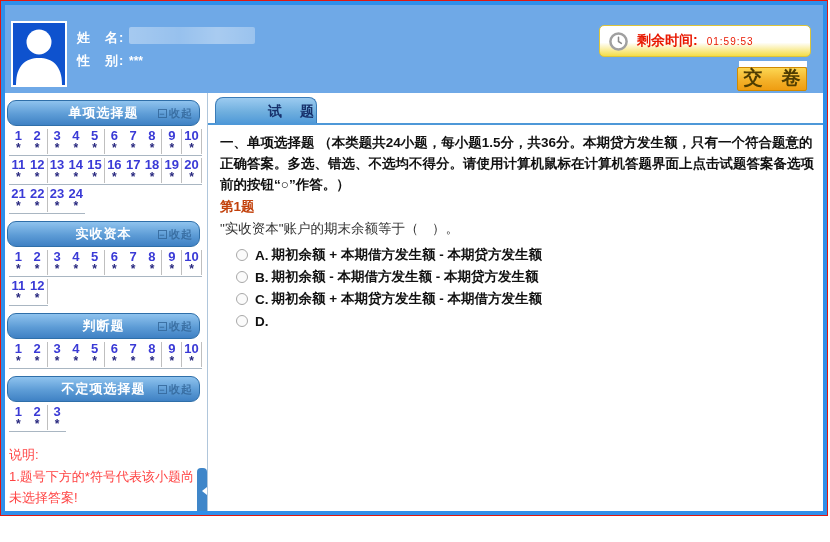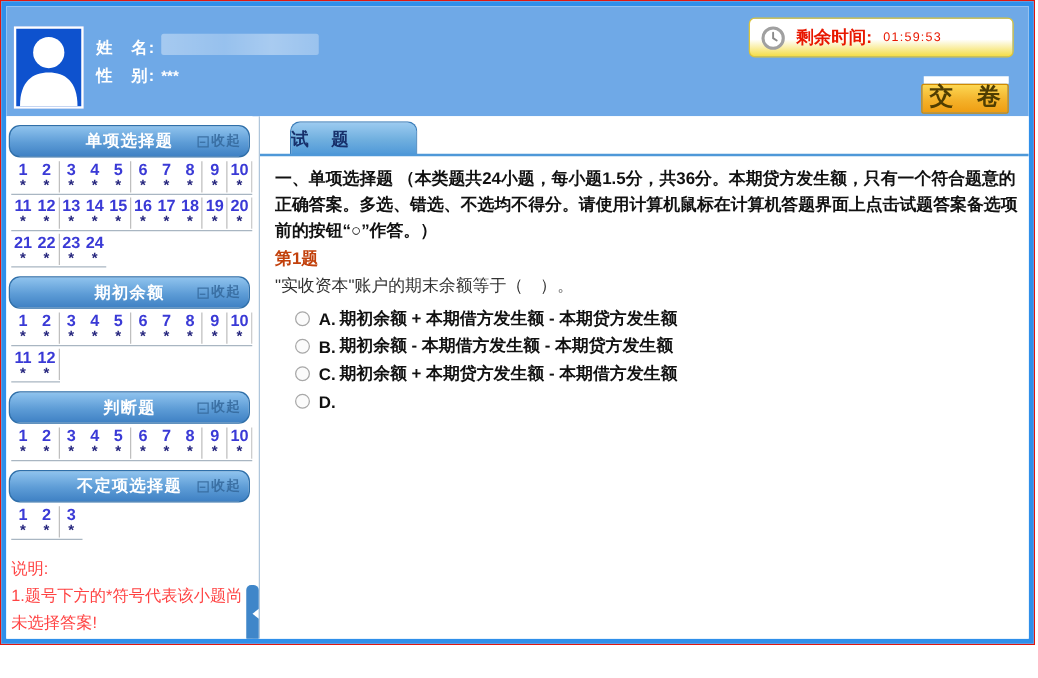--- a/index.html
+++ b/index.html
@@ -11,21 +11,21 @@
   .header{position:absolute;left:0;top:0;right:0;height:88px;background:#6fa9e7;}
   .photo{position:absolute;left:6px;top:16px;width:52px;height:62px;background:#0e52ce;border:2px solid #ffffff;}
   .photo svg{display:block;width:100%;height:100%;}
   .id-label{position:absolute;left:72px;color:#ffffff;font-weight:bold;font-size:13px;letter-spacing:1px;}
   .lbl-name{top:24px;}
   .lbl-gender{top:47px;}
   .name-blur{position:absolute;left:124px;top:22px;width:126px;height:17px;border-radius:2px;
     background:linear-gradient(90deg,rgba(255,255,255,.38) 0%,rgba(255,255,255,.28) 40%,rgba(255,255,255,.40) 70%,rgba(255,255,255,.30) 100%);}
   .gender-val{position:absolute;left:124px;top:49px;color:#ffffff;font-weight:bold;font-size:12px;}
 
-  .timer{position:absolute;right:12px;top:9px;width:212px;height:32px;border:1px solid #dcc43a;border-radius:5px;
+  .timer{position:absolute;right:12px;top:20px;width:212px;height:32px;border:1px solid #dcc43a;border-radius:5px;
     background:linear-gradient(180deg,#ffffff 0%,#ffffff 55%,#f4dd47 100%);
     display:flex;align-items:center;padding-left:8px;box-sizing:border-box;}
   .timer svg{width:21px;height:21px;margin-right:8px;}
   .timer-label{color:#e81800;font-weight:bold;font-size:14px;margin-right:9px;}
   .timer-value{color:#e81800;font-weight:normal;font-size:10px;letter-spacing:1px;}
 
   .submit-strip{position:absolute;right:16px;top:56px;width:68px;height:6px;background:#ffffff;}
   .submit-btn{position:absolute;right:16px;top:62px;width:68px;height:22px;border:1px solid #d18a00;border-radius:2px;
     background:linear-gradient(180deg,#fcd753 0%,#f4b22a 55%,#ef9d12 100%);
     color:#4f3d02;font-weight:bold;font-size:19px;text-align:center;line-height:20px;cursor:pointer;}
@@ -43,23 +43,23 @@
   .qrow{display:flex;width:max-content;border-bottom:1px solid #a9b6c2;margin-bottom:2px;padding-bottom:1px;}
   .qcell{width:18.8px;display:flex;flex-direction:column;align-items:center;cursor:pointer;}
   .qcell.sep{border-right:1px solid #bfbfbf;}
   .qnum{color:#3a3ad6;font-weight:600;font-size:13px;line-height:14px;}
   .qmark{color:#26267e;font-weight:bold;font-size:12px;line-height:10px;height:11px;}
   .notes{margin:12px 0 0 2px;color:#ff4343;font-size:13px;line-height:21px;width:186px;}
   .note-line{margin:0 0 1px 0;}
 
   
   .main{position:absolute;left:202px;top:88px;right:0;bottom:0;background:#ffffff;border-left:1px solid #b0c6db;}
-  .tab{position:absolute;left:24px;top:4px;width:100px;height:26px;border:1px solid #3a7cb8;border-bottom:none;border-radius:8px 8px 0 0;
+  .tab{position:absolute;left:7px;top:4px;width:100px;height:26px;border:1px solid #3a7cb8;border-bottom:none;border-radius:8px 8px 0 0;
     background:linear-gradient(180deg,#9ccbf0 0%,#6eaede 55%,#4e98d8 100%);
-    color:#17306b;font-weight:bold;font-size:14px;text-align:left;line-height:26px;letter-spacing:2px;cursor:pointer;}
+    color:#17306b;font-weight:bold;font-size:14px;text-align:right;line-height:26px;letter-spacing:2px;cursor:pointer;}
   .tabline{position:absolute;left:0;top:30px;right:0;height:2px;background:#4e98d8;}
   .content{position:absolute;left:0;top:32px;right:0;bottom:0;padding:7px 8px 0 12px;overflow:hidden;}
   .intro{color:#111111;font-weight:bold;font-size:13.5px;line-height:21px;margin:0;}
   .qno{color:#c2410c;font-weight:bold;font-size:13.5px;line-height:21px;margin:1px 0 0 0;}
   .qtext{color:#333333;font-size:13.5px;line-height:22px;margin:1px 0 4px 0;}
   .opt{display:flex;align-items:center;padding-left:16px;height:22px;}
   .radio{width:10px;height:10px;border:1px solid #a8a8a8;border-radius:50%;background:#fbfbfb;margin-right:7px;flex:0 0 auto;cursor:pointer;}
   .opt-label{color:#111111;font-weight:bold;font-size:13.5px;margin-right:3px;}
   .opt-text{color:#111111;font-weight:bold;font-size:13.5px;}
 
@@ -209,21 +209,21 @@
               <div class="qcell">
                 <span class="qnum">24</span>
                 <span class="qmark">*</span>
               </div>
             </div>
           </div>
       </div>
 
       <div class="sec">
         <div class="sec-h">
-          <span>期初余额</span>
+          <span>实收资本</span>
           <span class="collapse">
             <span class="cicon">−</span>
             <span>收起</span>
           </span>
         </div>
         <div class="qgrid">
             <div class="qrow">
               <div class="qcell">
                 <span class="qnum">1</span>
                 <span class="qmark">*</span>

